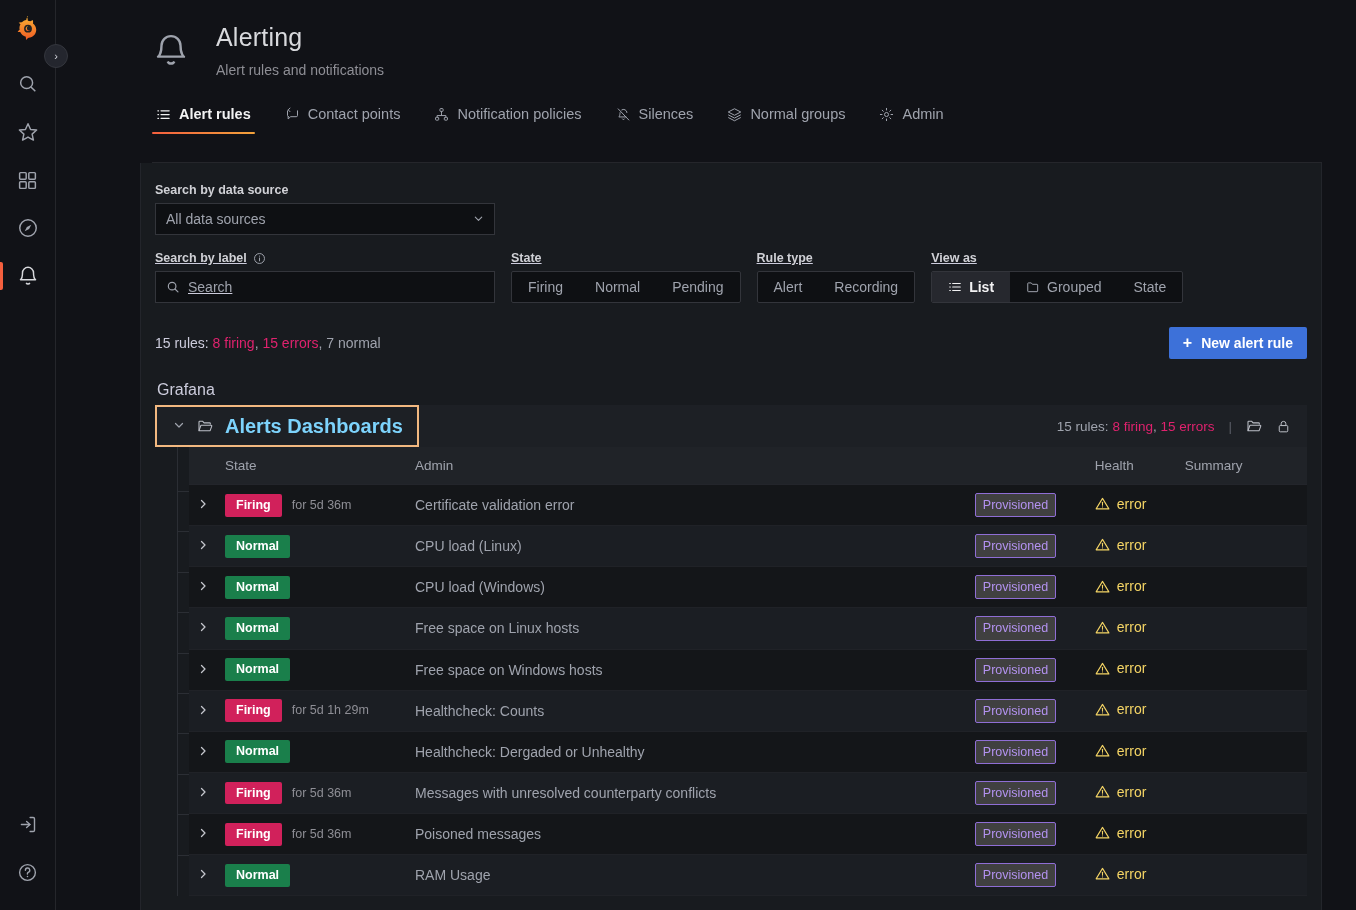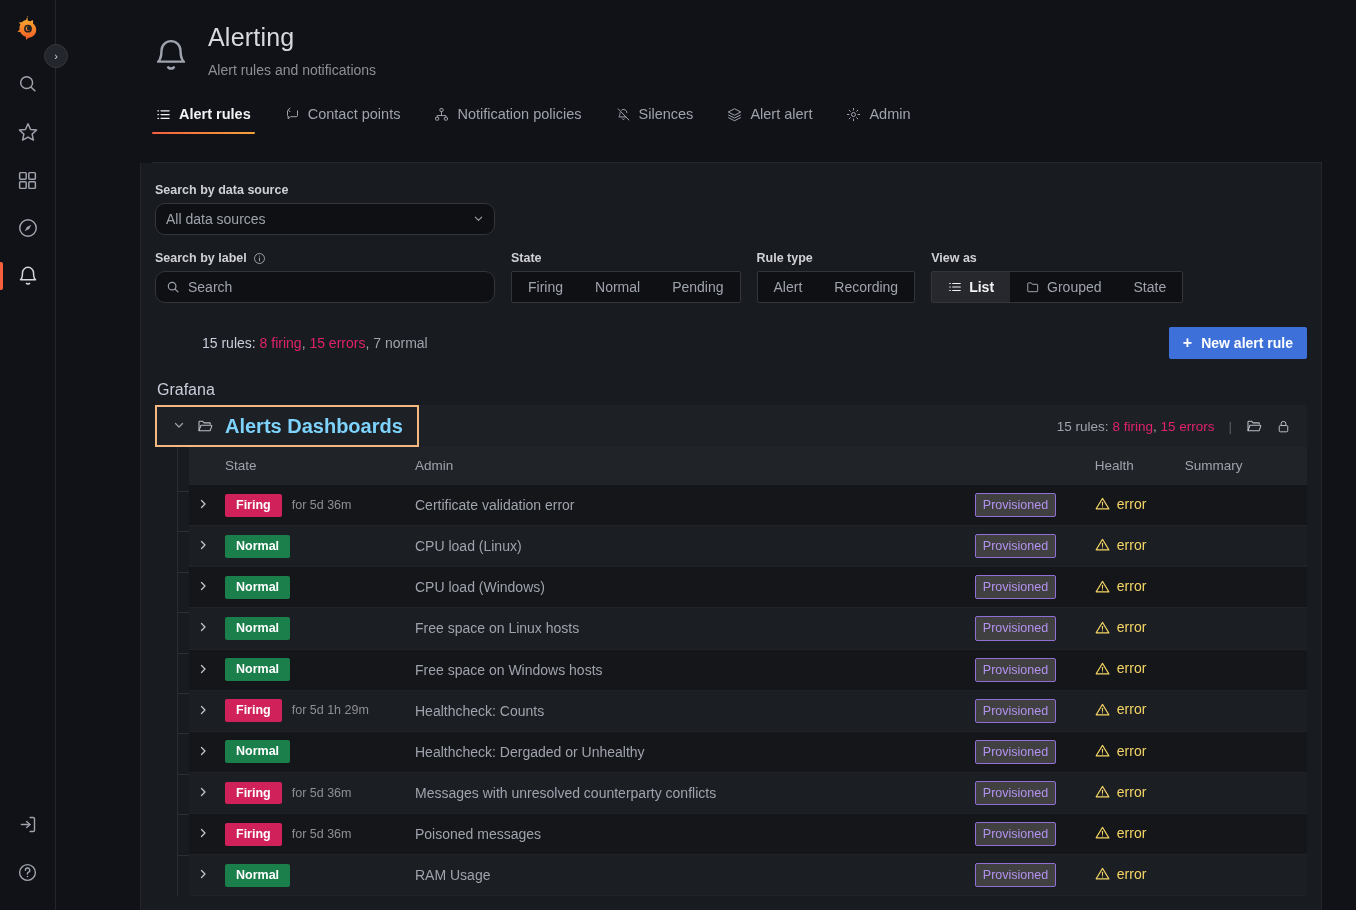--- a/index.html
+++ b/index.html
@@ -43,21 +43,21 @@
     width: 24px; height: 24px; border-radius: 50%;
     background: #24262e; border: 1px solid #34363d;
     display:flex; align-items:center; justify-content:center;
     color: #d4d6dd; font-size: 11px; cursor: pointer; z-index: 20;
   }
 
   
   .main { flex: 1 1 auto; height: 910px; position: relative; overflow: hidden; background:#111217; }
 
   .page-header { padding: 22px 0 0 96px; }
-  .title-row { display: flex; align-items: flex-end; gap: 18px; }
+  .title-row { display: flex; align-items: center; gap: 26px; }
   .title-icon { color: #9fa3ad; margin-top: 4px; }
   .page-title { font-size: 25px; font-weight: 500; color: #d8d9dd; line-height: 1.2; letter-spacing: .2px;}
   .page-sub { font-size: 14px; color: #8e8e95; margin-top: 10px; }
 
   .tabs {
     display: flex; align-items: flex-end; gap: 26px;
     margin: 22px 0 0 96px;
     position: relative;
   }
   .tab {
@@ -84,46 +84,46 @@
   }
   .panel-inner { padding: 20px 14px 0 14px; }
 
   .filters { }
   .field-label {
     font-size: 12.5px; font-weight: 600; color: #d0d1d6; margin-bottom: 6px;
     display: flex; align-items: center; gap: 6px;
   }
   .select-box, .search-box {
     width: 340px; height: 32px; background: #0e1013;
-    border: 1px solid #33353b; border-radius: 10px;
+    border: 1px solid #33353b; border-radius: 0;
     display: flex; align-items: center; padding: 0 10px;
     font-size: 14px; color: #9fa3ad;
   }
   .select-box .chev { margin-left: auto; color: #9fa3ad; font-size: 11px; }
   .search-box .mag { margin-right: 8px; color: #9fa3ad; display:flex; }
 
   .filter-row2 { display: flex; gap: 0; margin-top: 16px; align-items: flex-start; }
-  .fgroup { margin-right: 8px; }
+  .fgroup { margin-right: 8px; text-decoration: underline; }
   .fgroup.state { margin-left: 8px; }
 
   .radio-group {
     display: inline-flex; height: 32px;
     border: 1px solid #33353b; border-radius: 2px; background: #0e1013;
     overflow: hidden;
   }
   .radio-btn {
     display: flex; align-items: center; gap: 7px;
     padding: 0 16px; font-size: 14px; color: #9fa3ad; cursor: pointer;
     background: transparent; white-space: nowrap;
   }
   .radio-btn.on { background: #26282e; color: #f2f2f3; font-weight: 600; }
 
   
   .count-row {
-    display: flex; align-items: center; margin-top: 24px; margin-left: 47px;
+    display: flex; align-items: center; margin-top: 24px;
   }
   .count-text { font-size: 14px; color: #9fa3ad; }
   .count-text .firing { color: #e0226e; }
   .count-text .errors { color: #e0226e; }
   .count-text .num { color: #ccccdc; }
   .btn-primary {
     margin-left: auto; background: #3d71d9; color: #fff;
     height: 32px; border-radius: 2px; border: none;
     display: flex; align-items: center; gap: 9px; padding: 0 14px;
     font-size: 14px; font-weight: 600; cursor: pointer;
@@ -320,21 +320,21 @@
           <line x1="3.5" y1="3" x2="20.5" y2="20.8" stroke-linecap="round"></line>
         </svg>
         <span>Silences</span>
       </div>
       <div class="tab">
         <svg width="15" height="15" viewBox="0 0 24 24" fill="none" stroke="currentColor" stroke-width="1.6" stroke-linejoin="round">
           <polygon points="12,2.8 22,8 12,13.2 2,8"></polygon>
           <polyline points="2,12.5 12,17.7 22,12.5"></polyline>
           <polyline points="2,16.8 12,22 22,16.8"></polyline>
         </svg>
-        <span>Alert alert</span>
+        <span>Normal groups</span>
       </div>
       <div class="tab">
         <svg width="15" height="15" viewBox="0 0 24 24" fill="none" stroke="currentColor" stroke-width="1.6">
           <circle cx="12" cy="12" r="3.2"></circle>
           <path d="M12 2.2v2.6M12 19.2v2.6M21.8 12h-2.6M4.8 12H2.2M18.9 5.1l-1.8 1.8M6.9 17.1l-1.8 1.8M18.9 18.9l-1.8-1.8M6.9 6.9L5.1 5.1" stroke-linecap="round"></path>
         </svg>
         <span>Admin</span>
       </div>
     </div>
     <div class="tabs-rule"></div>

